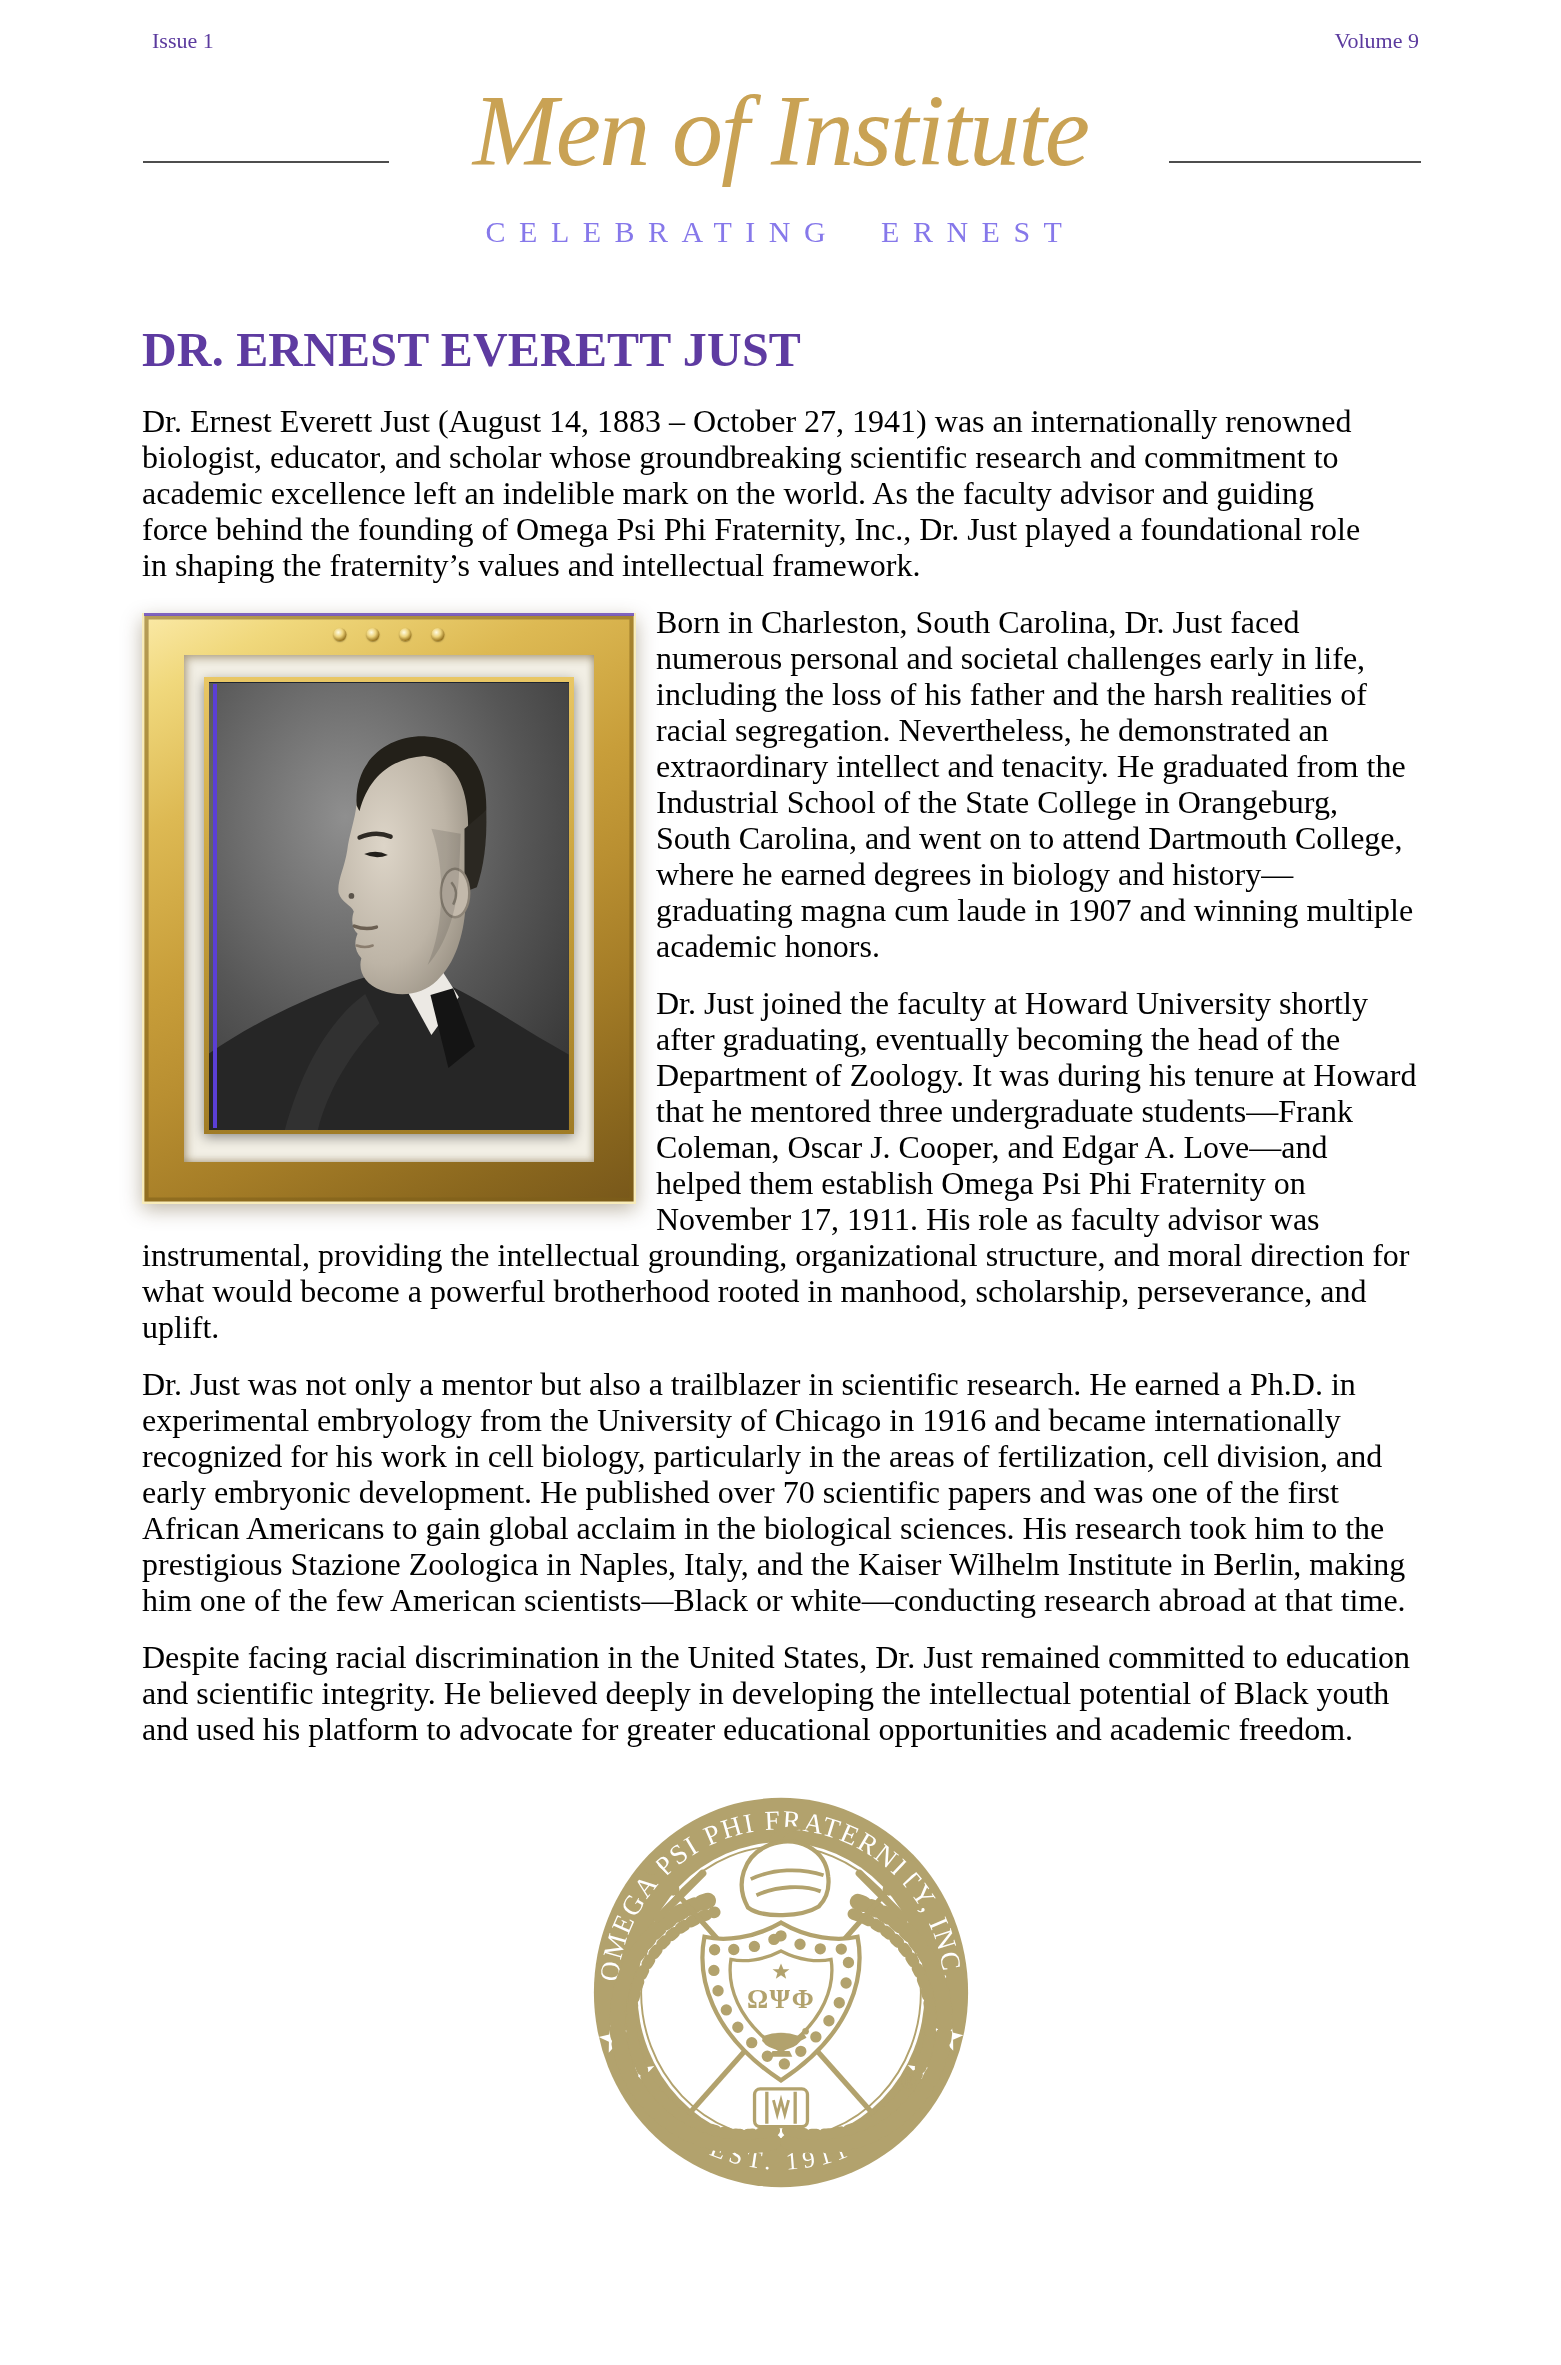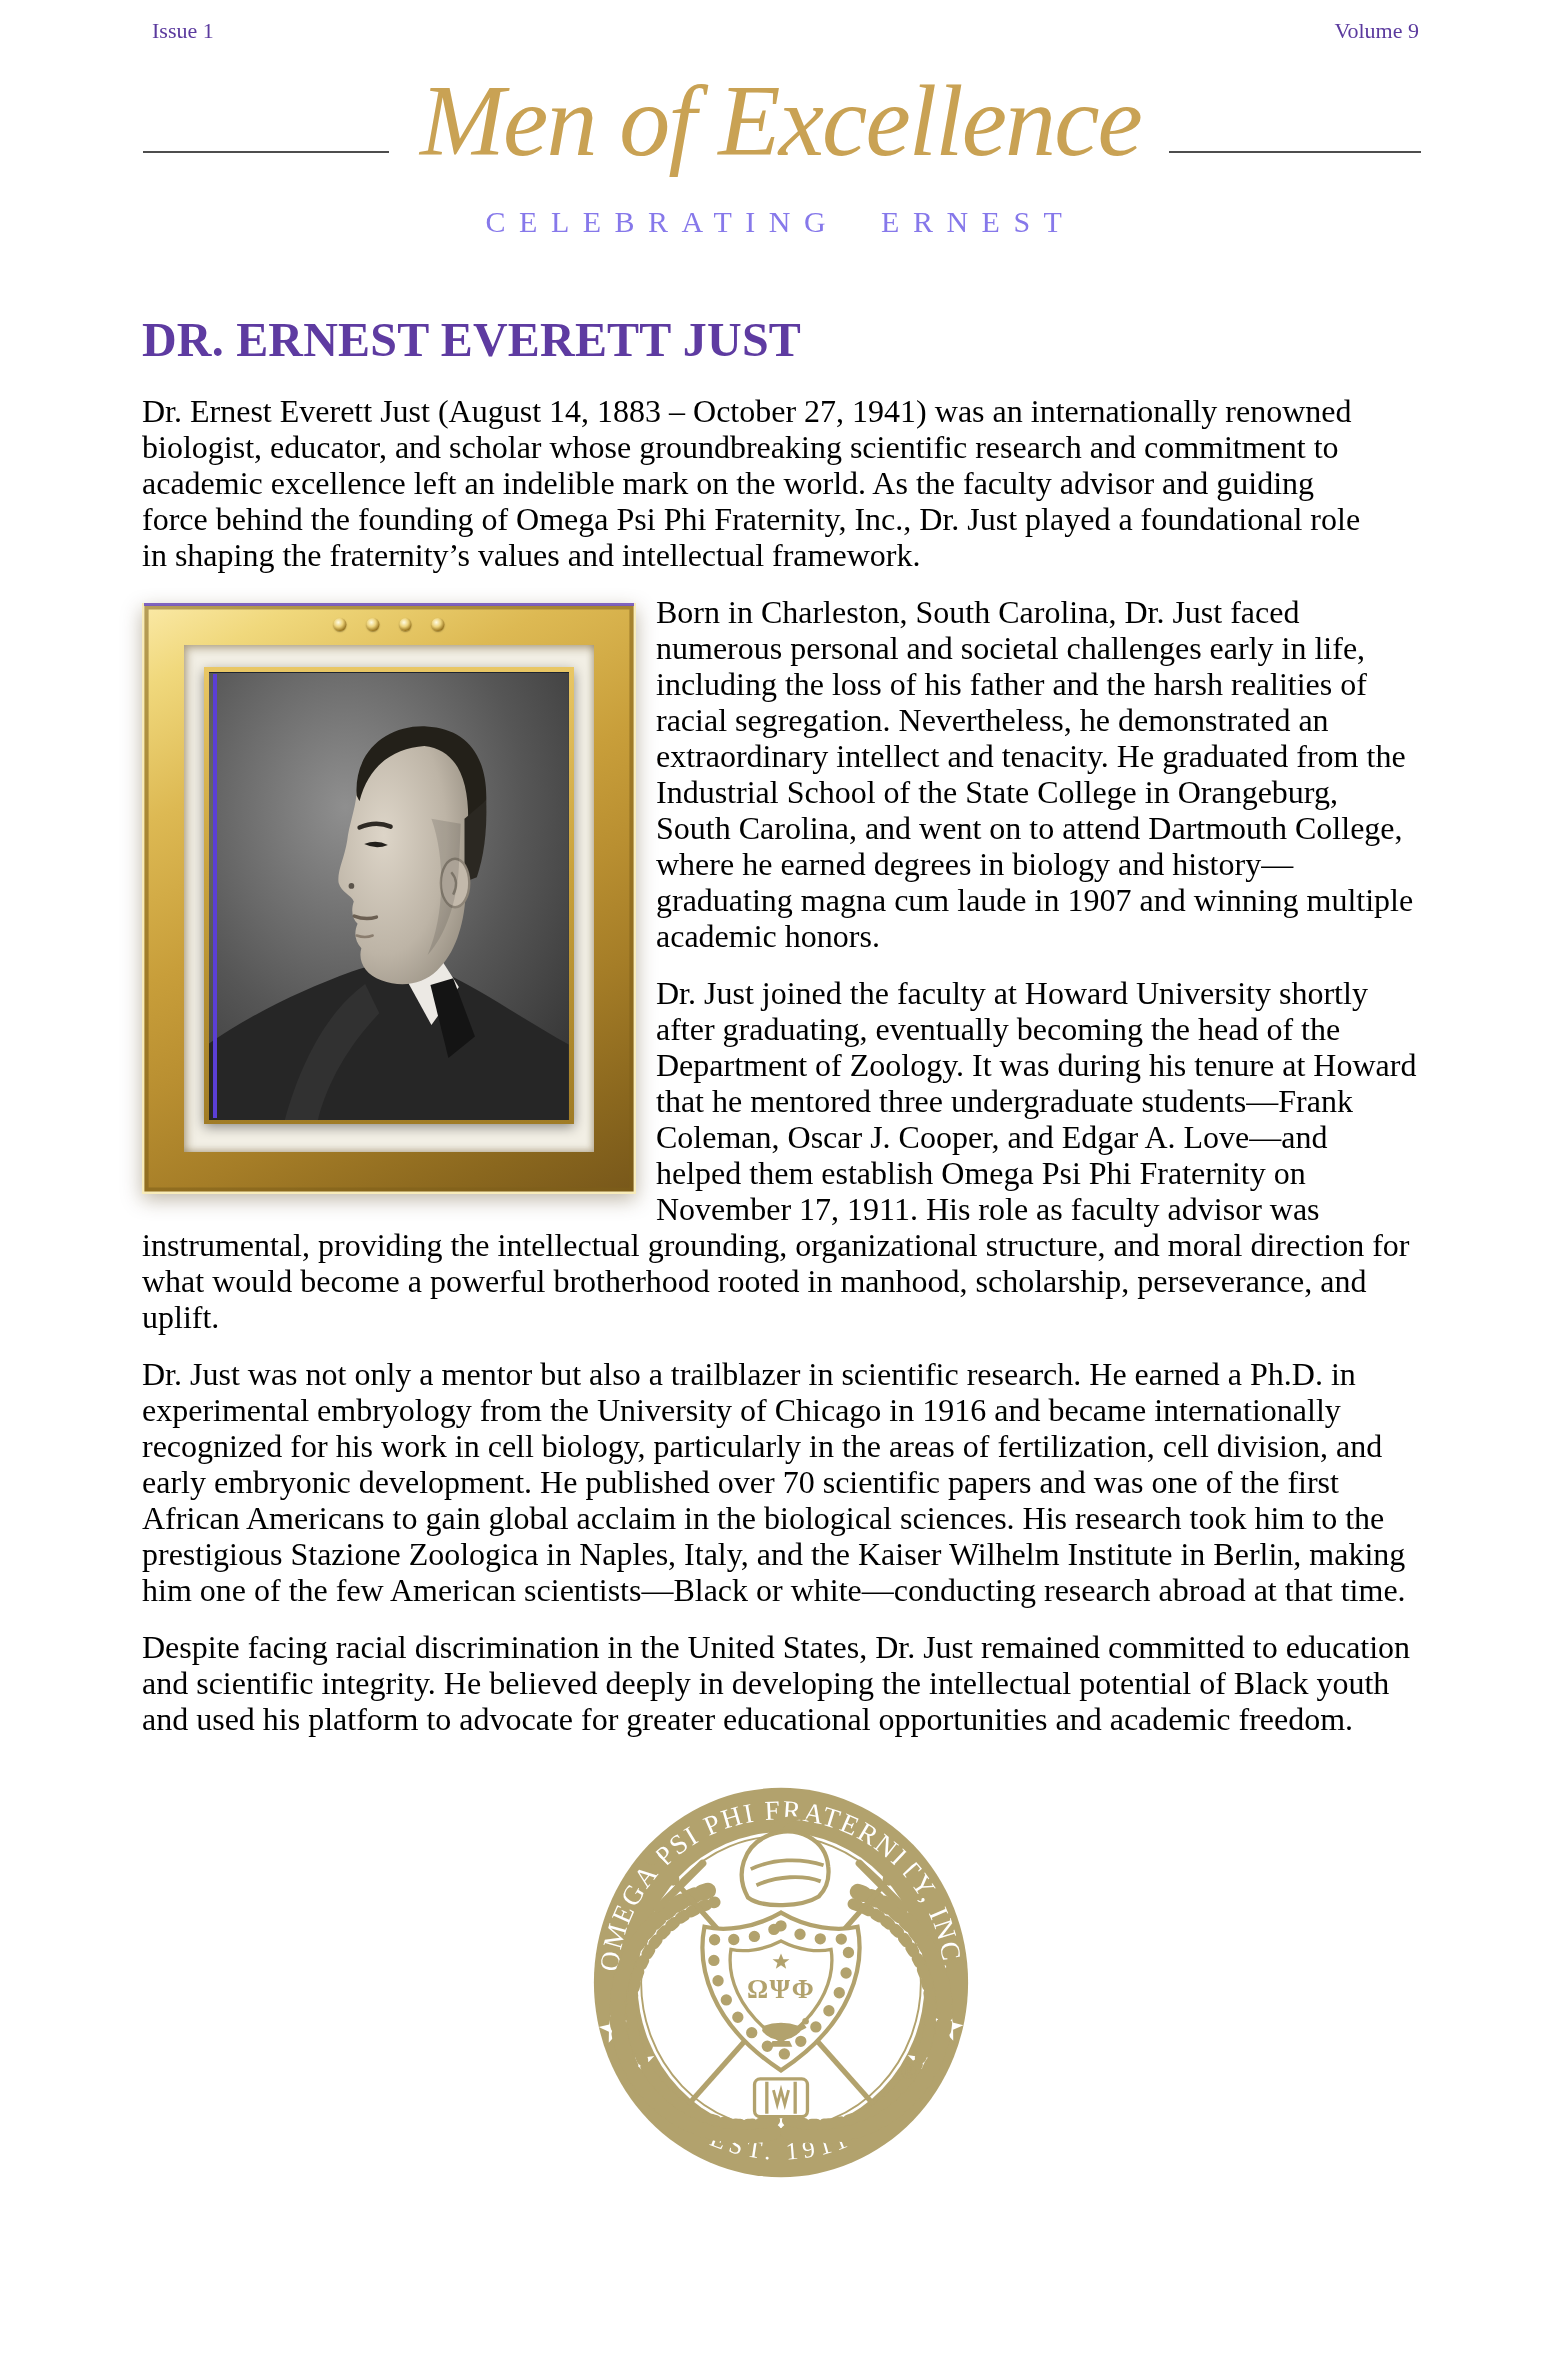--- a/index.html
+++ b/index.html
@@ -4,21 +4,21 @@
 <style>
   html,body{margin:0;padding:0;}
   body{
     width:1561px;height:2413px;background:#ffffff;overflow:hidden;position:relative;
     font-family:"Liberation Serif",serif;color:#000;
     -webkit-font-smoothing:antialiased;
   }
   
   .meta-row{
     display:flex;justify-content:space-between;align-items:flex-start;
-    padding:20px 142px 0 152px;line-height:1;
+    padding:30px 142px 0 152px;line-height:1;
   }
   .meta{font-size:22px;color:#5b3a9e;}
   
   .masthead{position:relative;height:209px;margin-top:23px;}
   .script-title{
     position:absolute;top:4.7px;left:0;right:0;text-align:center;
     font-style:italic;font-weight:400;font-size:102px;line-height:1;
     color:#c9a254;letter-spacing:-1.9px;
   }
   .rule{position:absolute;top:86px;height:2.4px;background:#4d4d4d;}
@@ -75,21 +75,21 @@
 </head>
 <body>
 
 <div class="meta-row">
   <span class="meta">Issue 1</span>
   <span class="meta">Volume 9</span>
 </div>
 
 <div class="masthead">
   <div class="rule rule-left"></div>
-  <div class="script-title">Men of Excellence</div>
+  <div class="script-title">Men of Institute</div>
   <div class="rule rule-right"></div>
   <div class="subtitle">CELEBRATING ERNEST</div>
 </div>
 
 <h1 class="article-title">DR. ERNEST EVERETT JUST</h1>
 
 <div class="article-body">
   <p class="lead">Dr. Ernest Everett Just (August 14, 1883 – October 27, 1941) was an internationally renowned biologist, educator, and scholar whose groundbreaking scientific research and commitment to academic excellence left an indelible mark on the world. As the faculty advisor and guiding force behind the founding of Omega Psi Phi Fraternity, Inc., Dr. Just played a foundational role in shaping the fraternity’s values and intellectual framework.</p>
 
   <div class="frame">

